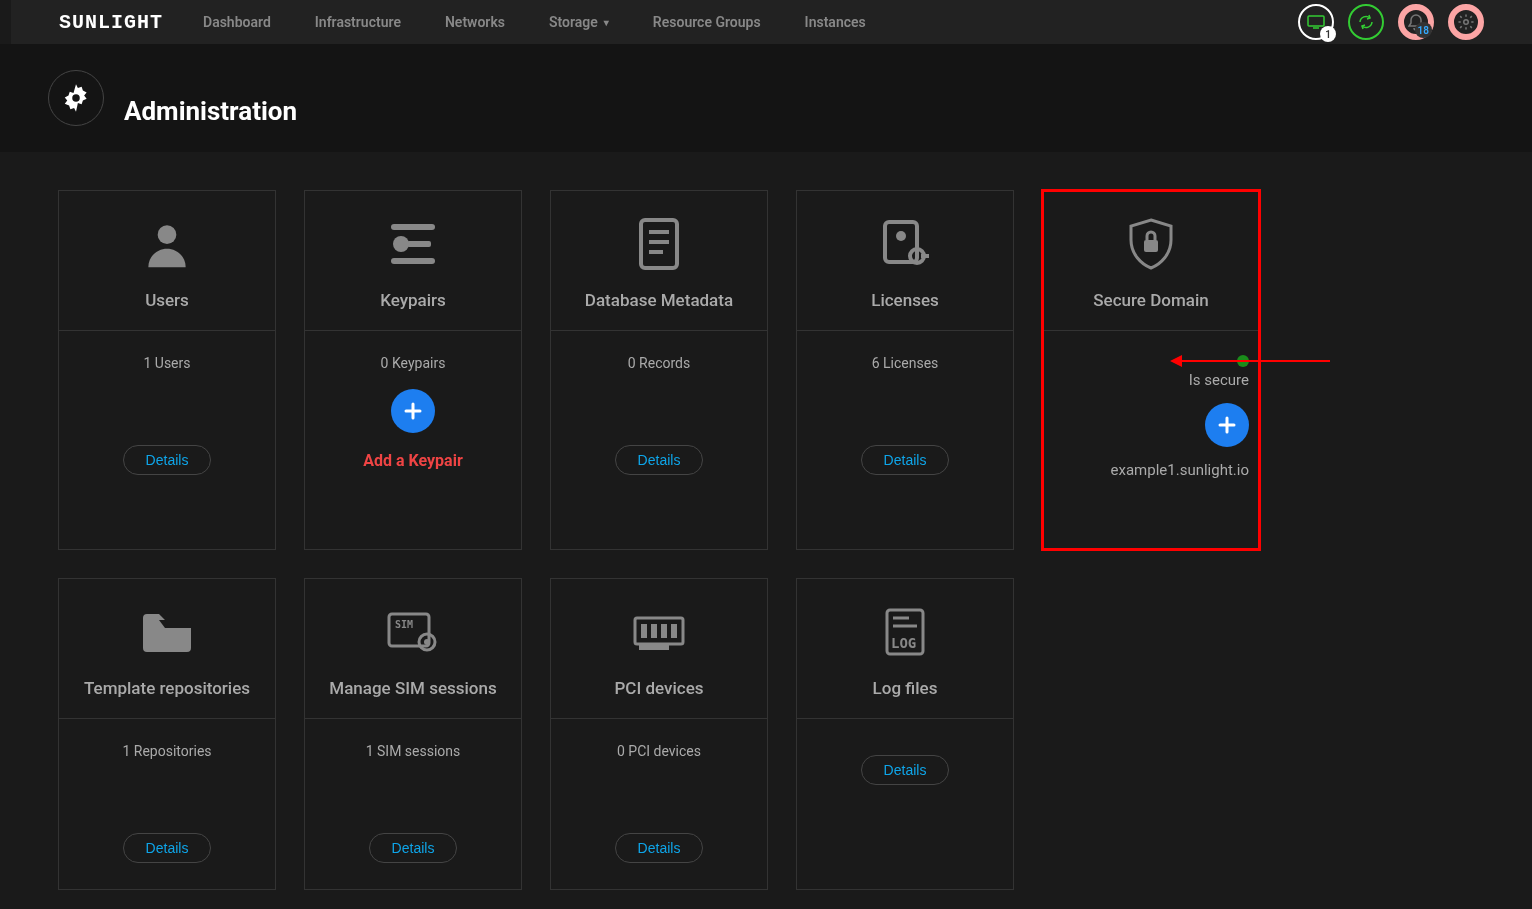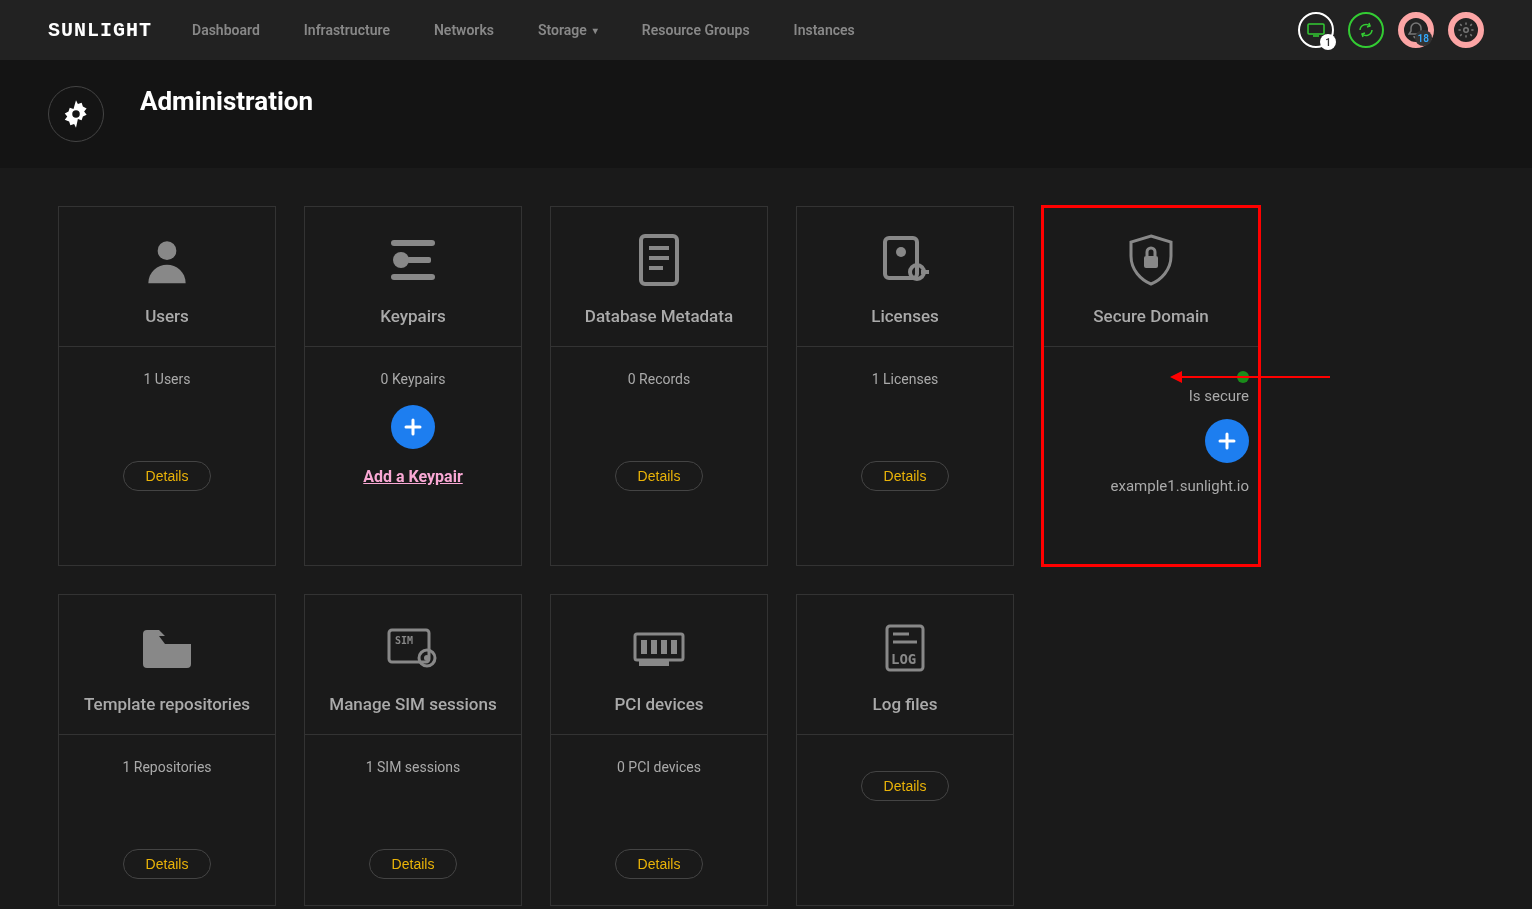--- a/index.html
+++ b/index.html
@@ -7,24 +7,25 @@
     background: #1a1a1a;
     color: #ccc;
     font-family: -apple-system, BlinkMacSystemFont, "Segoe UI", Roboto, Helvetica, Arial, sans-serif;
     width: 1532px;
     height: 909px;
     overflow: hidden;
   }
   
   .topnav {
     background: #222;
-    height: 60px;
+    height: 44px;
     display: flex;
     align-items: center;
     padding: 0 48px 0 48px;
+    margin-left: 11px;
   }
   .logo {
     color: #fff;
     font-weight: 800;
     font-size: 20px;
     letter-spacing: 1px;
     font-family: "Courier New", monospace;
     margin-right: 40px;
   }
   .nav-items {
@@ -66,22 +67,22 @@
     min-width: 16px; height: 16px;
     display:flex;align-items:center;justify-content:center;
     padding:0 3px;
     font-weight:600;
   }
   
   .titlebar {
     background: #141414;
     padding: 26px 48px;
     display: flex;
-    align-items: flex-start;
-    gap: 36px;
+    align-items: flex-end;
+    gap: 20px;
   }
   .title-icon {
     width: 56px; height: 56px;
     border: 1px solid #444;
     border-radius: 50%;
     display:flex;align-items:center;justify-content:center;
   }
   .page-title {
     color: #fff;
     font-size: 26px;
@@ -124,36 +125,36 @@
     display:flex;flex-direction:column;align-items:center;
     gap: 18px;
   }
   .card-stat {
     color: #aaa;
     font-size: 14px;
   }
   .details-btn {
     border: 1px solid #444;
     background: transparent;
-    color: #eab308;
+    color: #0ea5e9;
     border-radius: 18px;
     padding: 6px 22px;
     font-size: 14px;
     cursor: pointer;
   }
   .plus-circle {
     width: 44px;height:44px;
     background: #1d7ef0;
     border-radius:50%;
     display:flex;align-items:center;justify-content:center;
     cursor:pointer;
   }
   .plus-circle svg { width:24px;height:24px;}
   .action-label {
-    color:#f9a8d4;font-weight:700;font-size:16px;text-decoration:underline;
+    color:#ef4444;font-weight:700;font-size:16px;
   }
   .status-dot {
     width:12px;height:12px;border-radius:50%;
     background:#1a8c1a;
   }
   .status-text { color:#aaa;font-size:15px;margin-top:-10px;}
   .domain-text { color:#aaa;font-size:15px;}
   
   .highlight {
     outline: 3px solid #ff0000;
@@ -299,21 +300,21 @@
         <svg width="56" height="56" viewBox="0 0 56 56">
             <rect x="8" y="6" width="32" height="40" rx="4" fill="none" stroke="#888" stroke-width="4"></rect>
             <circle cx="24" cy="20" r="5" fill="#888"></circle>
             <circle cx="40" cy="40" r="7" fill="none" stroke="#888" stroke-width="4"></circle>
             <rect x="44" y="38" width="8" height="4" fill="#888"></rect>
           </svg>
       </div>
       <div class="card-title">Licenses</div>
     </div>
     <div class="card-body">
-      <div class="card-stat">1 Licenses</div>
+      <div class="card-stat">6 Licenses</div>
       <div style="height:38px"></div>
       <button class="details-btn">Details</button>
     </div>
   </div>
 
   <div class="card highlight" style="min-height:360px;">
     <div class="card-top">
       <div class="card-icon">
         <svg width="52" height="56" viewBox="0 0 52 56">
             <path d="M26 4l20 6v14c0 14-10 24-20 28C16 48 6 38 6 24V10z" fill="none" stroke="#888" stroke-width="3"></path>

